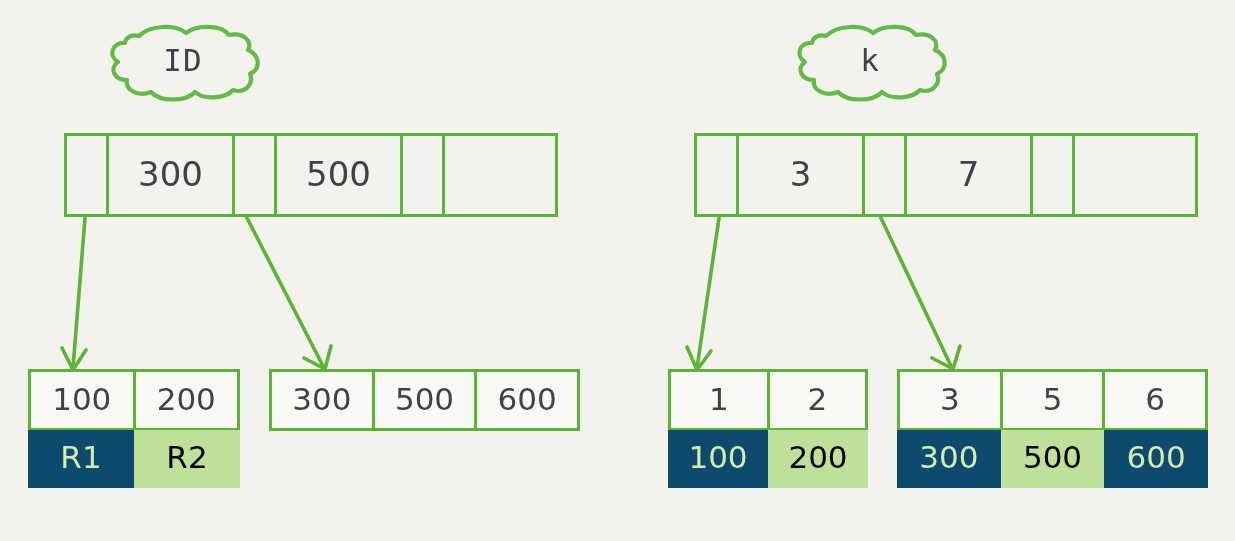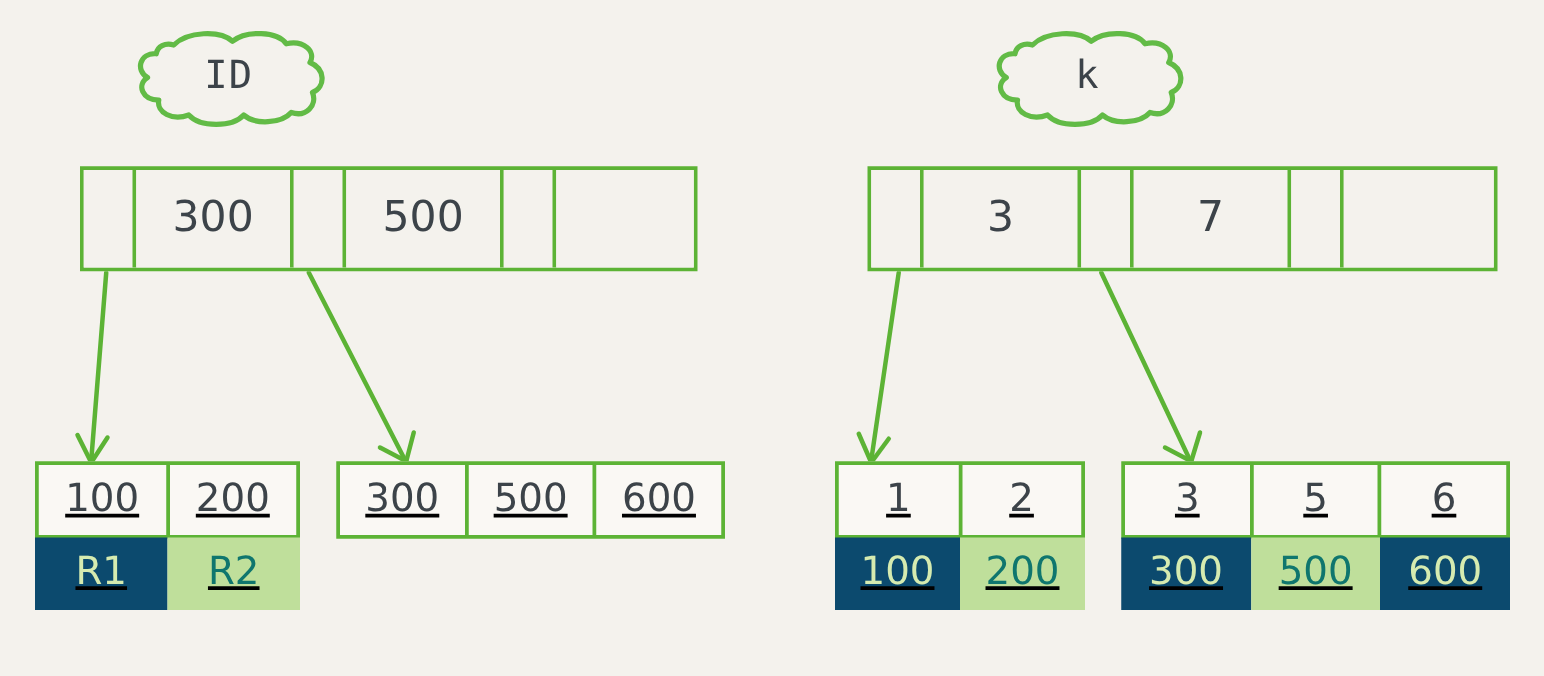--- a/index.html
+++ b/index.html
@@ -59,21 +59,20 @@
     padding-bottom: 3px;
   }
   .root-cell:last-child { border-right: none; }
   .root-cell.ptr { width: 42px; flex: 0 0 42px; }
   .root-cell.key { width: 126px; flex: 0 0 126px; }
   .root-cell.tail { flex: 1 1 auto; }
 
   
   .leaf-node {
     position: absolute;
-    text-decoration: underline;
   }
   .leaf-keys {
     display: flex;
     height: 62px;
     border: 3px solid #5cb335;
     border-bottom-width: 3px;
     box-sizing: border-box;
     background: #faf8f4;
   }
   .leaf-key {
@@ -102,21 +101,21 @@
     font-size: 31px;
     box-sizing: border-box;
     padding-bottom: 4px;
   }
   .leaf-datum.dark {
     background: #0c4a6e;
     color: #d6ebb0;
   }
   .leaf-datum.light {
     background: #bfdf9b;
-    color: #0f766e;
+    color: #000000;
   }
 
   
   .arrow-layer {
     position: absolute;
     left: 0; top: 0;
     width: 1235px;
     height: 541px;
     pointer-events: none;
   }

